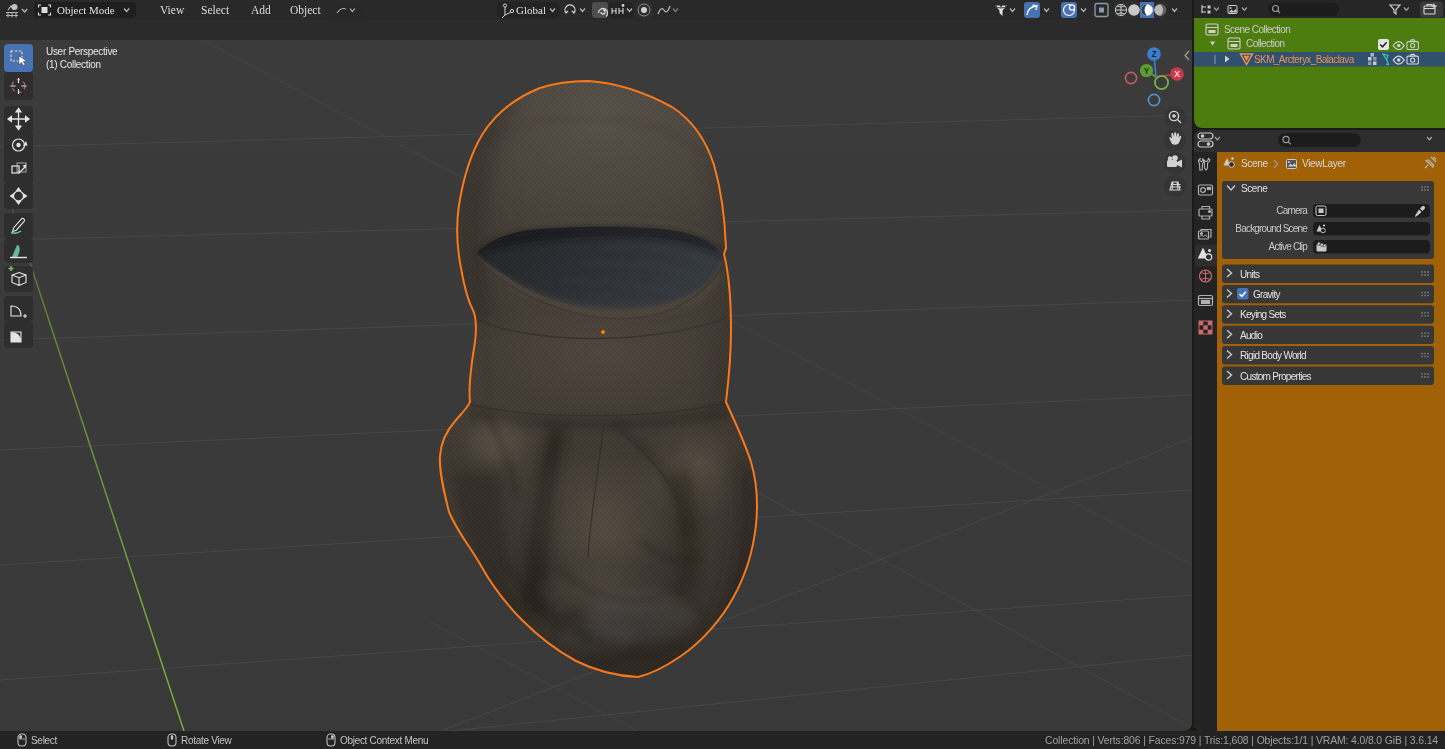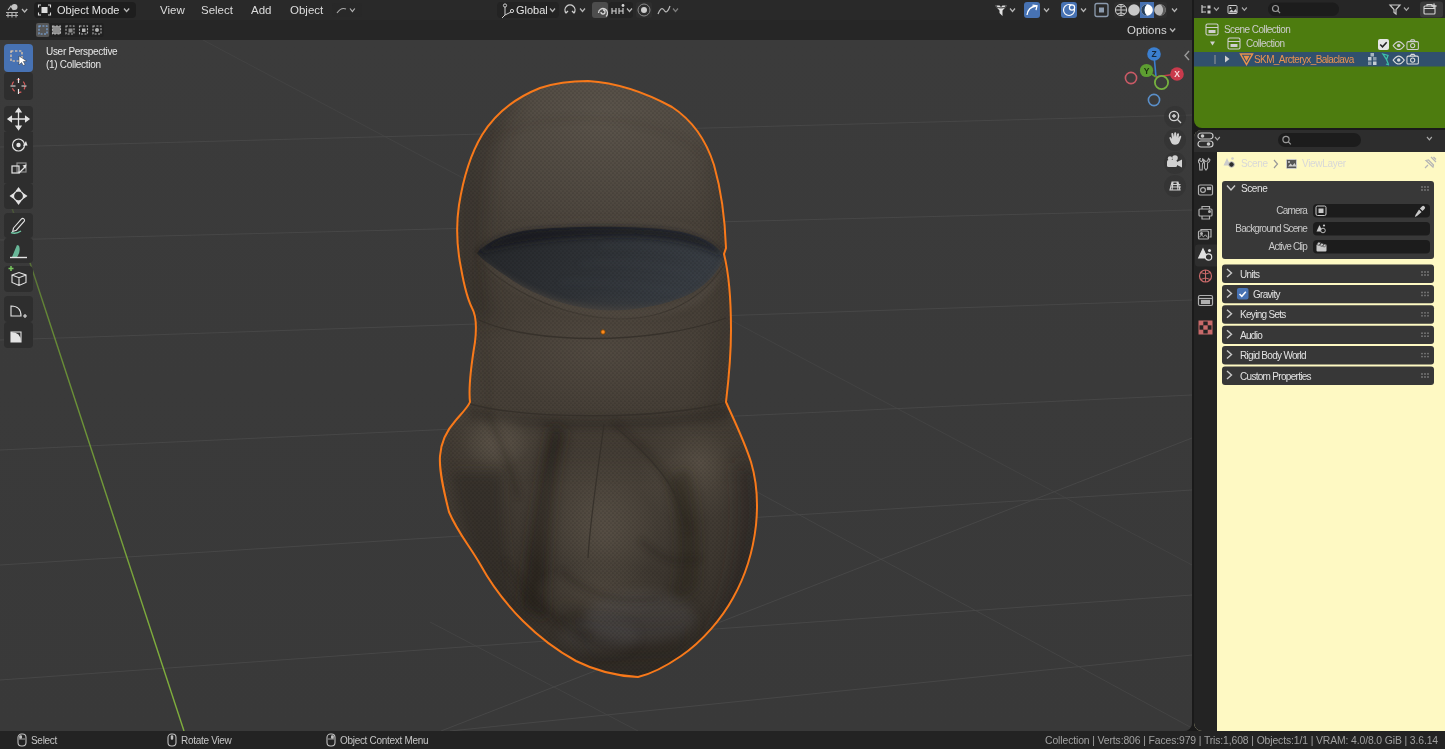--- a/index.html
+++ b/index.html
@@ -1,23 +1,23 @@
 <!DOCTYPE html>
 <html><head>
 <meta charset="utf-8">
 <style>
   html,body{margin:0;padding:0;}
   body{width:1445px;height:749px;background:#1a1a1a;font-family:"Liberation Sans",sans-serif;overflow:hidden;position:relative;}
   .abs{position:absolute;opacity:0.999;}
   #vp{left:0;top:0;width:1192px;height:731px;background:#2b2b2b;border-radius:0 0 8px 0;overflow:hidden;}
-  #vph1{left:0;top:0;width:1192px;height:20px;background:#292929;}
+  #vph1{left:0;top:0;width:1192px;height:20px;background:#292929;font-family:Liberation Serif, serif;}
   #vph2{left:0;top:20px;width:1192px;height:20px;background:#262626;}
   #vp3d{left:0;top:40px;width:984px;height:691px;}
   #outliner{left:1194px;top:0;width:251px;height:128px;background:#4d7c0f;border-radius:0 0 0 8px;overflow:hidden;}
-  #props{left:1194px;top:130px;width:251px;height:601px;background:#fef9c3;border-radius:8px 0 0 8px;overflow:hidden;}
+  #props{left:1194px;top:130px;width:251px;height:601px;background:#a16207;border-radius:8px 0 0 8px;overflow:hidden;}
   #status{left:0;top:731px;width:1445px;height:18px;background:#232323;}
 </style>
 </head>
 <body>
 
 <div class="abs" id="vp">
   <div class="abs" id="vp3d">
   <svg width="1192" height="691" viewBox="0 40 1192 691">
     <defs>
       <linearGradient id="vpbg" x1="0" y1="0" x2="0" y2="1">
@@ -370,43 +370,20 @@
           <path d="M1147,4.2 a5.8,5.8 0 0 0 0,11.6 a8,8 0 0 1 0,-11.6" fill="#27415f"></path>
         </g>
         <g>
           <circle cx="1160" cy="10" r="5.8" fill="#b9b9b9"></circle>
           <path d="M1160,4.2 a5.8,5.8 0 0 1 0,11.6 a7,7 0 0 0 0,-11.6" fill="#5c5c5c"></path>
         </g>
         <path d="M1172,8.5 l2.5,3 l2.5,-3" stroke="#b6b6b6" stroke-width="1.2" fill="none"></path>
       </g>
     </svg>
   </div>
-  <div class="abs" id="vph2">
-    <svg width="1192" height="20">
-
-      <rect x="36" y="3" width="13.5" height="14" rx="2" fill="#565656"></rect>
-      <rect x="49.5" y="3" width="13.5" height="14" rx="0" fill="#212121"></rect>
-      <rect x="63" y="3" width="13.5" height="14" rx="0" fill="#212121"></rect>
-      <rect x="76.5" y="3" width="13.5" height="14" rx="0" fill="#212121"></rect>
-      <rect x="90" y="3" width="13.5" height="14" rx="2" fill="#212121"></rect>
-      <g fill="none" stroke-width="1.1">
-        <rect x="39" y="6" width="8" height="8" stroke="#7fb0ec" stroke-dasharray="2 1.4"></rect>
-        <rect x="52.5" y="6" width="8" height="8" stroke="#b5b5b5" stroke-dasharray="2 1.4" fill="#8e8e8e"></rect>
-        <rect x="66" y="6" width="8" height="8" stroke="#b5b5b5" stroke-dasharray="2 1.4"></rect>
-        <rect x="68.5" y="8.5" width="4" height="4" fill="#8e8e8e" stroke="none"></rect>
-        <rect x="79.5" y="6" width="8" height="8" stroke="#b5b5b5" stroke-dasharray="2 1.4"></rect>
-        <rect x="82" y="8.5" width="3.5" height="3.5" fill="#b5b5b5" stroke="none"></rect>
-        <rect x="93" y="6" width="8" height="8" stroke="#b5b5b5" stroke-dasharray="2 1.4"></rect>
-        <circle cx="97" cy="10" r="2" fill="#b5b5b5" stroke="none"></circle>
-      </g>
-
-      <text x="1127" y="14" font-size="11.5" fill="#d6d6d6">Options</text>
-      <path d="M1170,8.5 l2.6,3 l2.6,-3" stroke="#b6b6b6" stroke-width="1.3" fill="none"></path>
-    </svg>
-  </div>
 </div>
 
 <div class="abs" id="outliner">
   <svg width="251" height="128">
 
     <rect x="0" y="0" width="251" height="18" fill="#262626"></rect>
 
     <g stroke="#c9c9c9" stroke-width="1.2" fill="none">
       <path d="M8,5 v8 M8,7 h4 M8,12 h4"></path>
       <rect x="13.5" y="5.5" width="3" height="3" fill="#c9c9c9" stroke="none"></rect>

